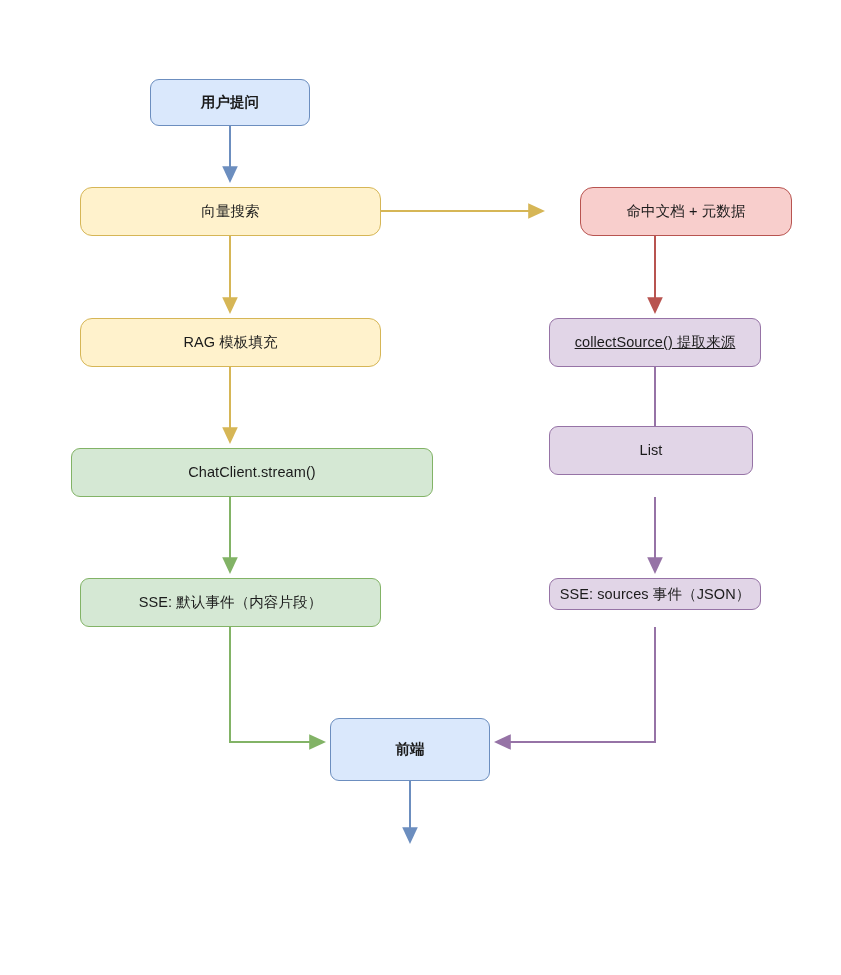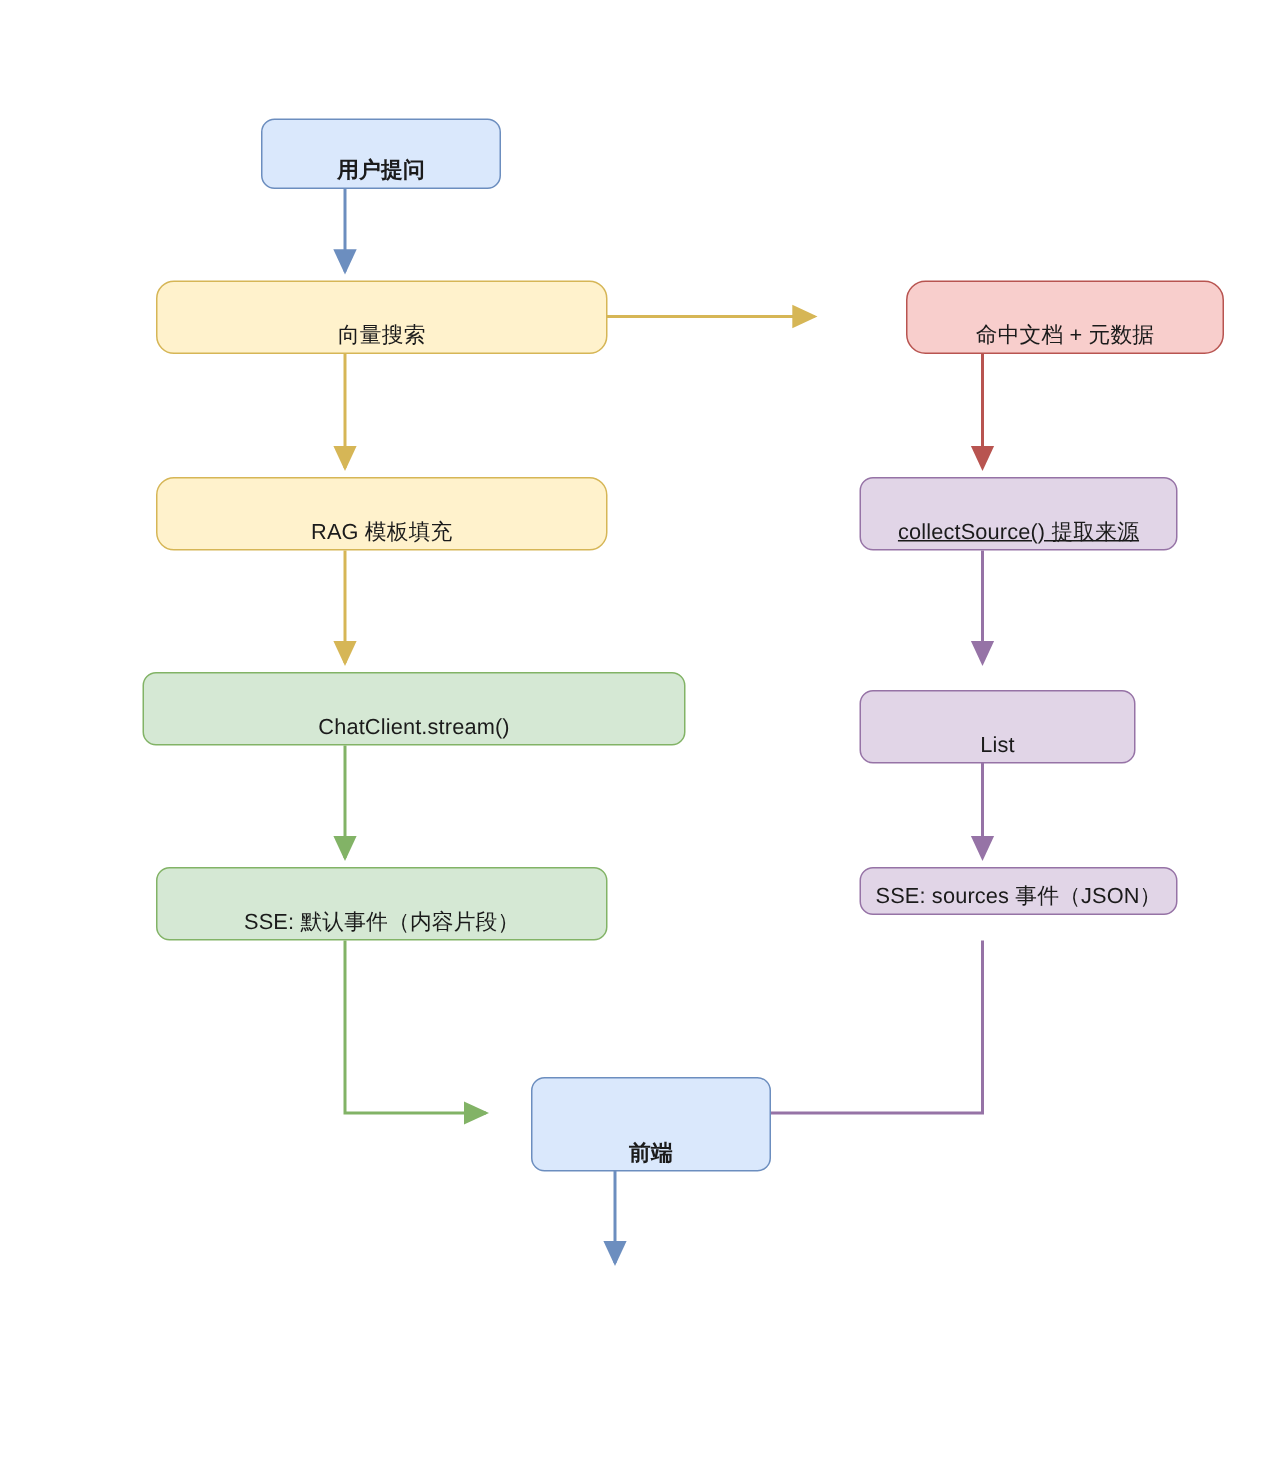--- a/index.html
+++ b/index.html
@@ -27,48 +27,47 @@
     height: 975px;
     pointer-events: none;
   }
   .node {
     position: absolute;
     box-sizing: border-box;
     border-width: 1.4px;
     border-style: solid;
     border-radius: 9px;
     display: flex;
-    align-items: flex-end;
+    align-items: center;
     justify-content: center;
     text-align: center;
     font-size: 14.5px;
     line-height: 1.25;
     color: #1b1b1b;
     letter-spacing: 0.1px;
     padding: 2px 4px;
-    margin-left: 24px;
   }
   .node.bold { font-weight: bold; }
   .node-label { display: block; }
 
   .fill-blue   { background: #dae8fc; border-color: #6c8ebf; }
   .fill-yellow { background: #fff2cc; border-color: #d6b656; border-radius: 12px; }
   .fill-green  { background: #d5e8d4; border-color: #82b366; }
   .fill-purple { background: #e1d5e7; border-color: #9673a6; }
   .fill-red    { background: #f8cecc; border-color: #b85450; }
 
   
   #node-user-question   { left: 150px; top: 79px;  width: 160px; height: 47px; }
   #node-vector-search   { left: 80px;  top: 187px; width: 301px; height: 49px; }
   #node-rag-template    { left: 80px;  top: 318px; width: 301px; height: 49px; }
   #node-chatclient      { left: 71px;  top: 448px; width: 362px; height: 49px; }
   #node-sse-default     { left: 80px;  top: 578px; width: 301px; height: 49px; }
   #node-hit-docs        { left: 580px; top: 187px; width: 212px; height: 49px; border-radius: 13px; }
   #node-collect-source  { left: 549px; top: 318px; width: 212px; height: 49px; text-decoration: underline; }
-  #node-list            { left: 549px; top: 460px; width: 184px; height: 49px; }
+  #node-list            { left: 549px; top: 426px; width: 204px; height: 49px; }
   #node-sse-sources     { left: 549px; top: 578px; width: 212px; height: 32px; }
   #node-frontend        { left: 330px; top: 718px; width: 160px; height: 63px; }
   #node-message-bubble  { left: 260px; top: 848px; width: 300px; height: 49px; }
 </style>
 </head>
 <body>
 
 <div id="diagram-root">
 
   <svg id="edge-layer" viewBox="0 0 841 975" width="841" height="975" xmlns="http://www.w3.org/2000/svg">

